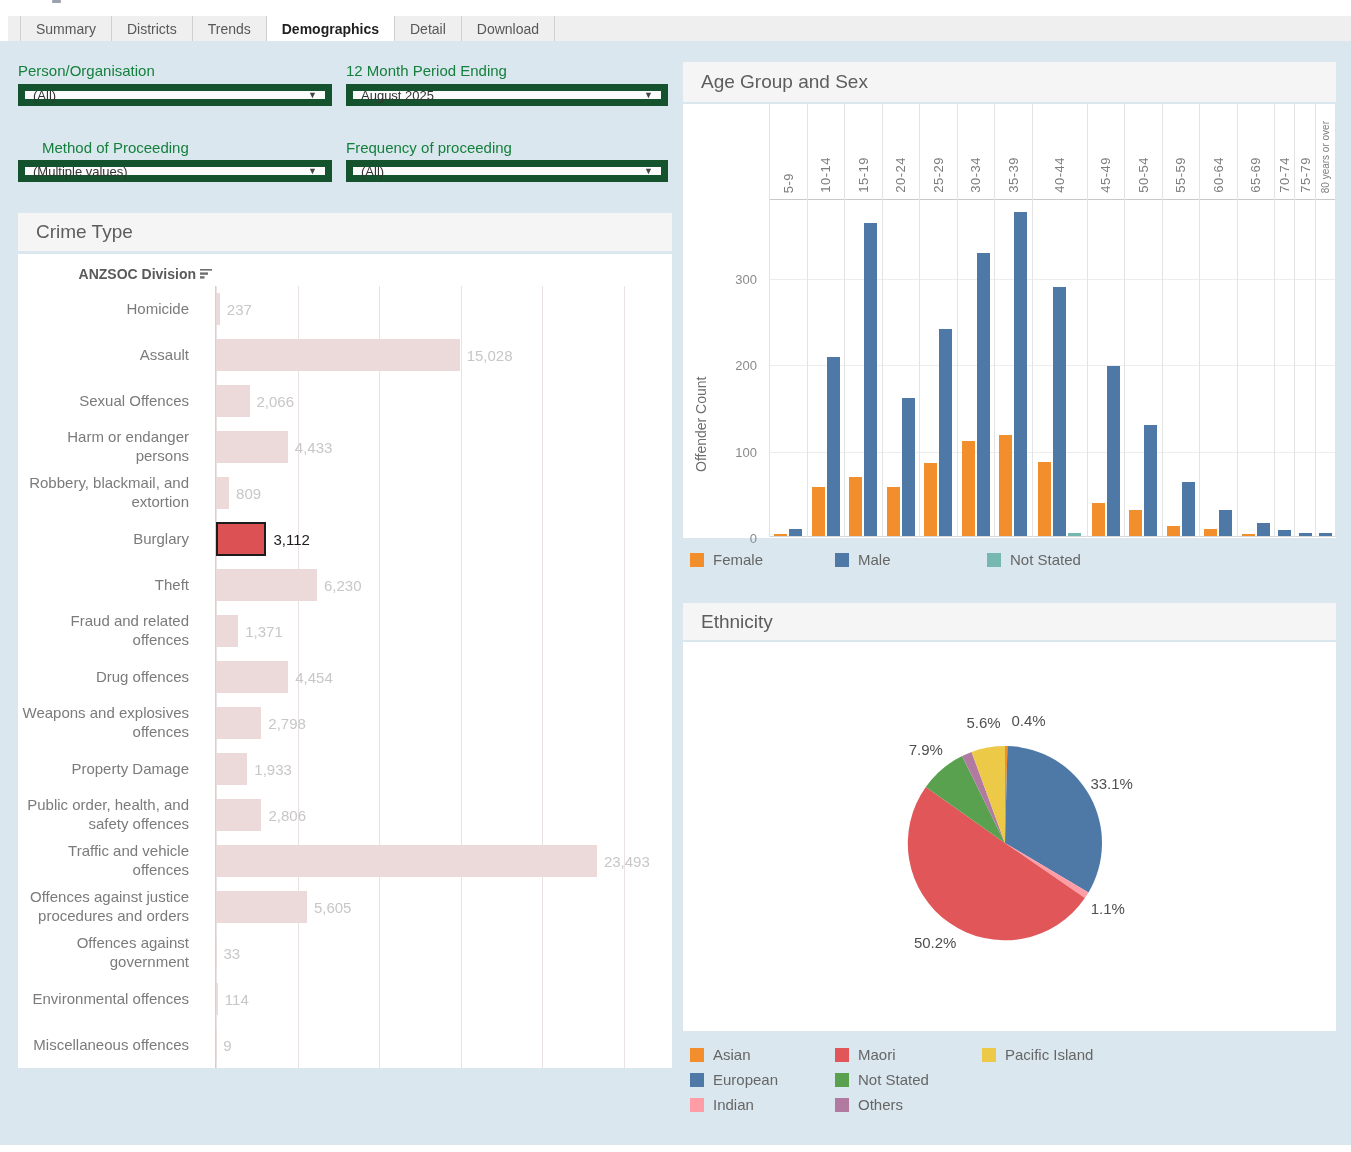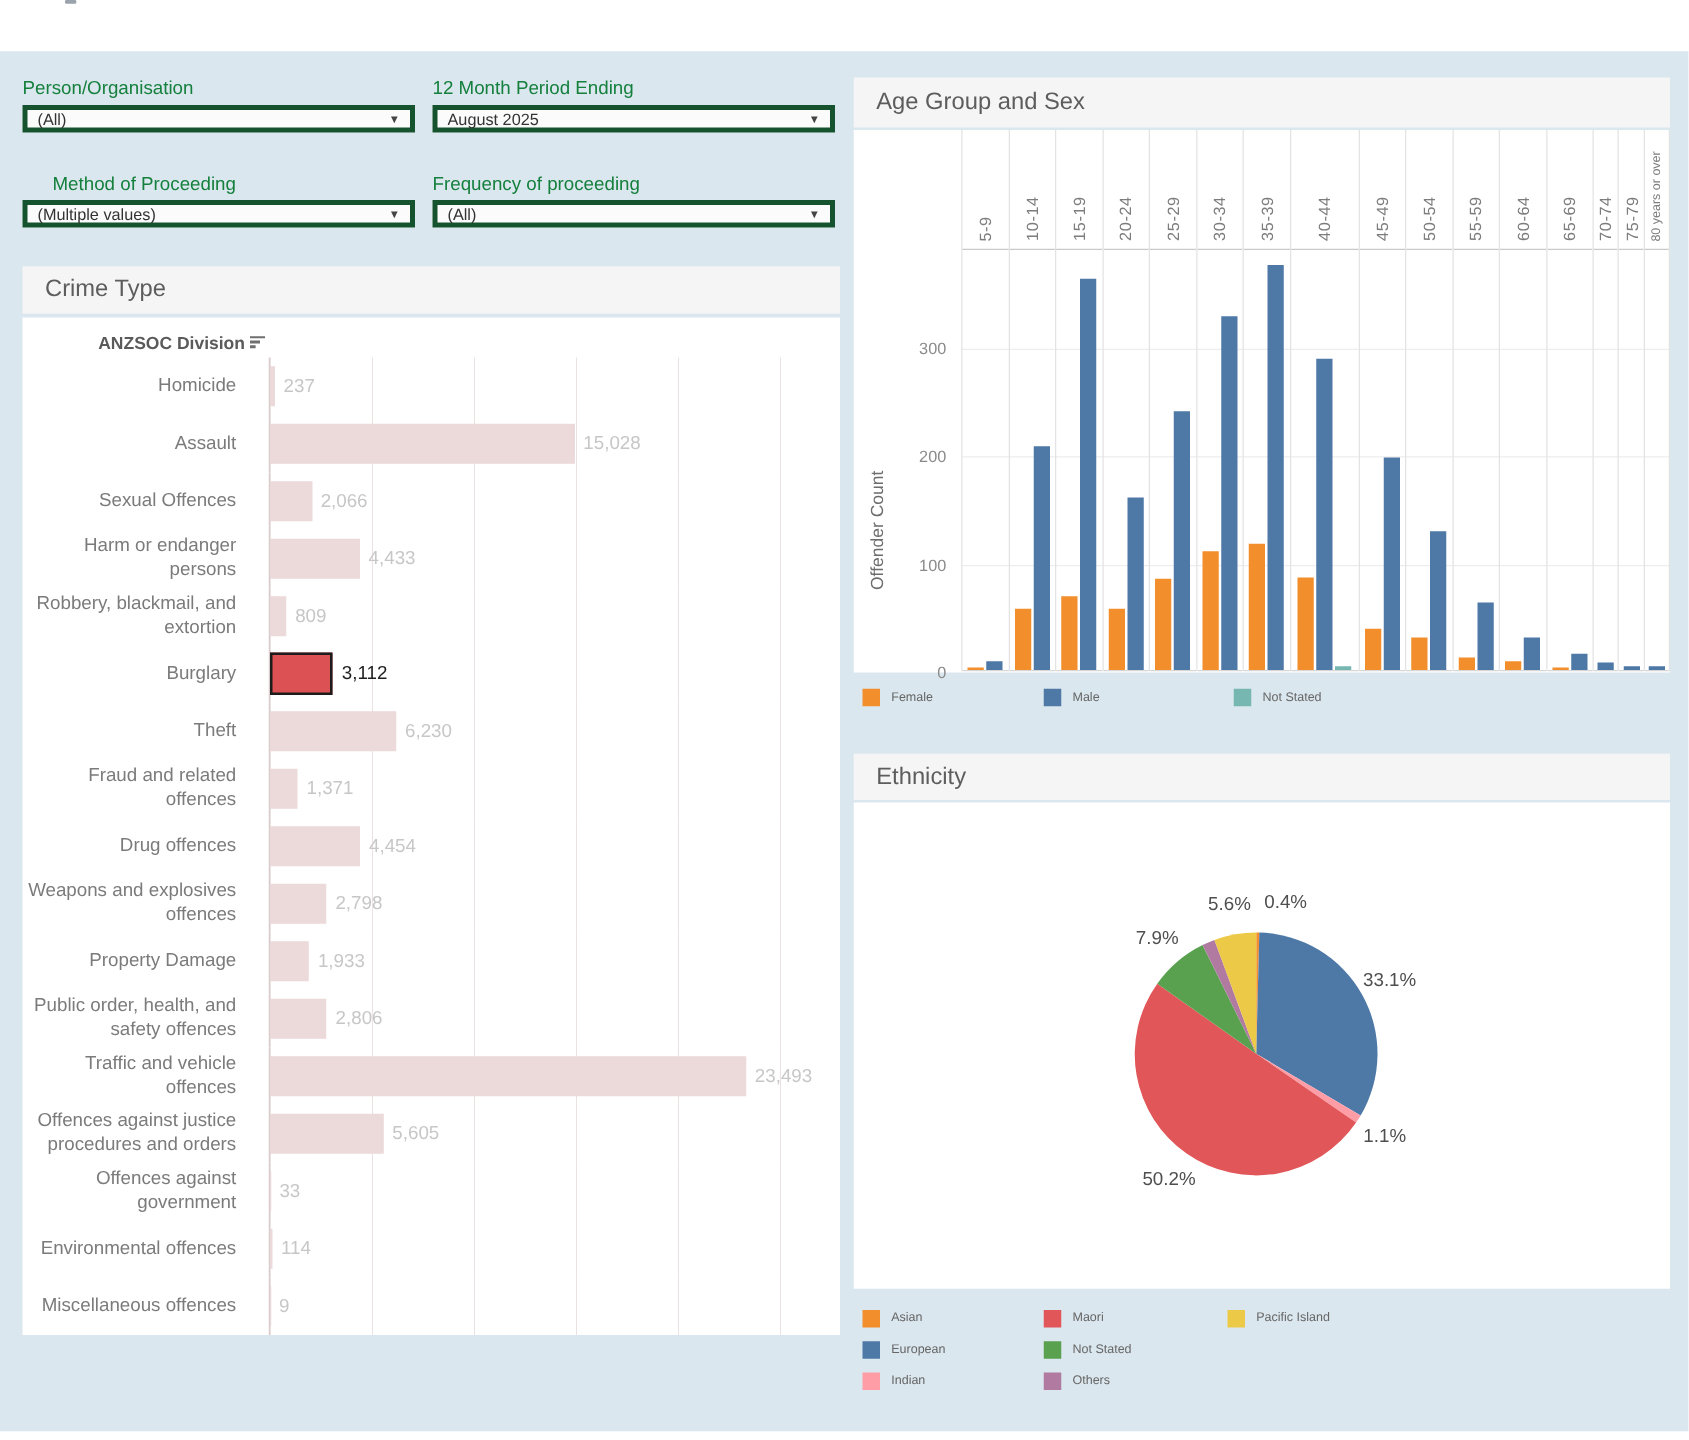--- a/index.html
+++ b/index.html
@@ -11,21 +11,21 @@
   
   .tabbar { position:absolute; left:8px; top:16px; right:0; height:25px; display:flex; align-items:stretch; }
   .tab-spacer { width:13px; background:#efefef; border-right:1px solid #cfcfcf; }
   .tab { background:#efefef; border-right:1px solid #cfcfcf; padding:0 15px; font-size:14px; color:#585858; display:flex; align-items:center; cursor:default; white-space:nowrap; }
   .tab.active { background:#ffffff; color:#1f1f1f; font-weight:bold; }
   .tab-fill { flex:1; background:#efefef; }
   .crop-remnant { position:absolute; left:52px; top:0; width:9px; height:3px; background:#9aa3ab; border-radius:1px; }
 
   
   .filter-label { position:absolute; font-size:15px; color:#15803d; }
-  .dropdown { position:absolute; height:22px; background:#fbfbfb; border:4px solid #14532d; display:flex; align-items:center; padding:0 8px; font-size:13px; color:#333; }
+  .dropdown { position:absolute; height:22px; background:#fbfbfb; border:7px solid #14532d; display:flex; align-items:center; padding:0 8px; font-size:13px; color:#333; }
   .dropdown .dd-value { flex:1; overflow:hidden; white-space:nowrap; }
   .dd-arrow { font-size:9px; color:#444; }
 
   
   .panel-header { position:absolute; background:#f5f5f5; display:flex; align-items:center; padding-left:18px; font-size:19px; color:#5d5d5d; }
   .panel-body { position:absolute; background:#ffffff; }
 
   
   .anzsoc-header { position:absolute; left:0; top:12px; width:197px; text-align:right; font-size:14px; font-weight:bold; color:#5a5a5a; padding-right:2px; }
   .sort-icon { display:inline-block; vertical-align:-1px; margin-left:4px; }
@@ -45,33 +45,45 @@
   .age-cols { position:absolute; left:86px; top:0; width:567px; height:433px; display:flex; }
   .age-col { position:relative; border-left:1px solid #e3e3e3; display:flex; flex-direction:column; min-width:0; }
   .age-col:last-child { border-right:1px solid #e3e3e3; }
   .age-col-header { height:96px; border-bottom:1px solid #c9c9c9; display:flex; align-items:flex-end; justify-content:center; overflow:hidden; padding-bottom:6px; }
   .age-col-label { writing-mode:vertical-rl; transform:rotate(180deg); font-size:13px; color:#7d7d7d; letter-spacing:0.5px; white-space:nowrap; }
   .age-col:last-child .age-col-label { font-size:10px; letter-spacing:0; padding-top:0; }
   .age-col-plot { height:337px; display:flex; align-items:flex-end; justify-content:center; gap:2px; border-bottom:1px solid #d6d6d6; }
   .age-bar { width:13px; flex:0 1 13px; }
   .age-hline { position:absolute; left:86px; width:567px; height:1px; background:#ededed; }
   .legend-row { position:absolute; display:flex; align-items:center; }
-  .legend-item { display:flex; align-items:center; font-size:10px; color:#666; }
+  .legend-item { display:flex; align-items:center; font-size:15px; color:#666; }
   .legend-swatch { width:14px; height:14px; margin-right:9px; flex:0 0 14px; }
 
   
   .eth-legend { position:absolute; display:grid; grid-auto-flow:column; grid-template-rows:repeat(3,25px); grid-template-columns:145px 147px auto; }
 </style>
 </head>
 <body>
 
 <div id="app">
   <div class="content-bg"></div>
   <div class="crop-remnant"></div>
 
+  <div class="tabbar">
+    <div class="tab-spacer"></div>
+    <div id="tabs-container" style="display:flex;">
+        <div class="tab">Summary</div>
+        <div class="tab">Districts</div>
+        <div class="tab">Trends</div>
+        <div class="tab active">Demographics</div>
+        <div class="tab">Detail</div>
+        <div class="tab">Download</div>
+      </div>
+    <div class="tab-fill"></div>
+  </div>
 
   <div class="filter-label" style="left:18px; top:62px;">Person/Organisation</div>
   <div class="dropdown" style="left:18px; top:84px; width:314px;">
     <span class="dd-value">(All)</span>
     <span class="dd-arrow">▼</span>
   </div>
   <div class="filter-label" style="left:346px; top:62px;">12 Month Period Ending</div>
   <div class="dropdown" style="left:346px; top:84px; width:322px;">
     <span class="dd-value">August 2025</span>
     <span class="dd-arrow">▼</span>

